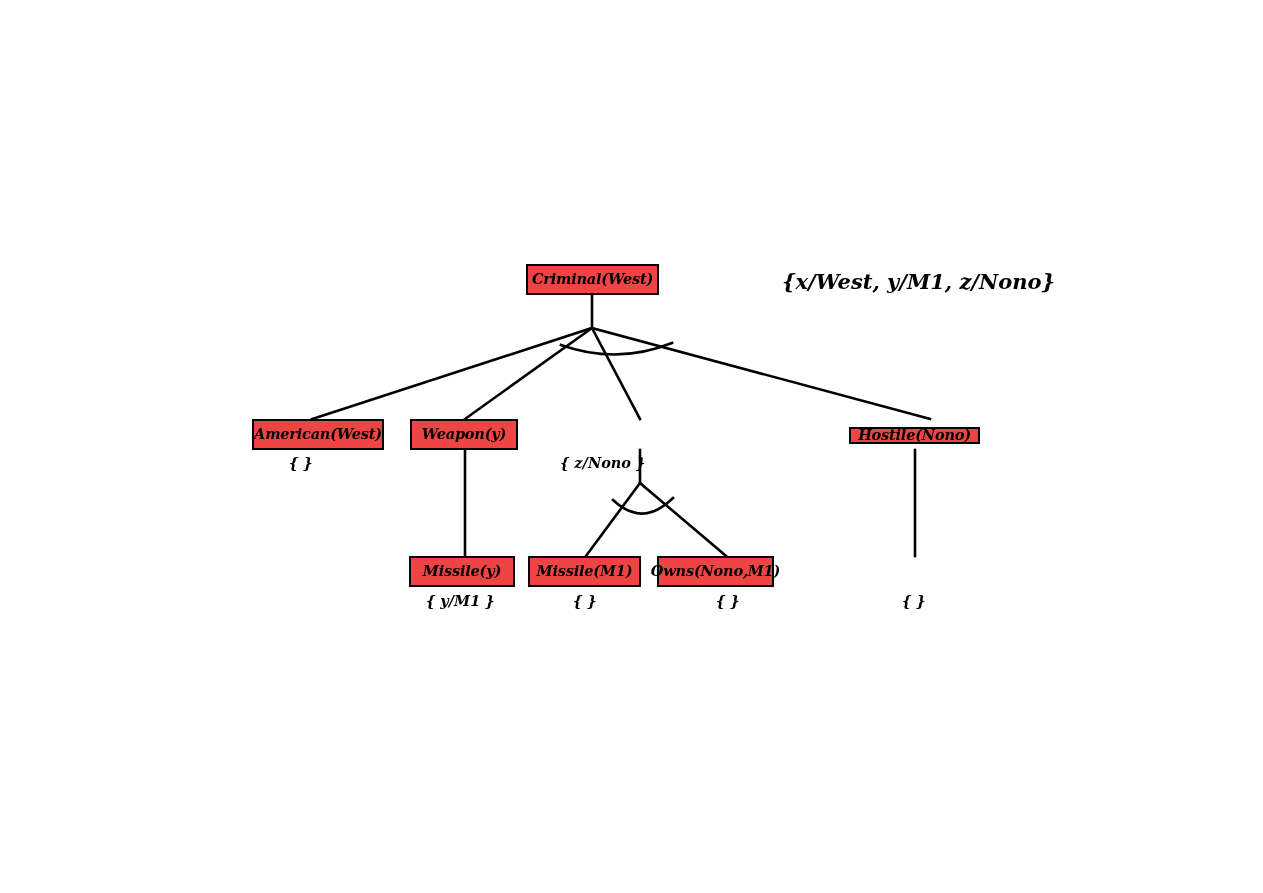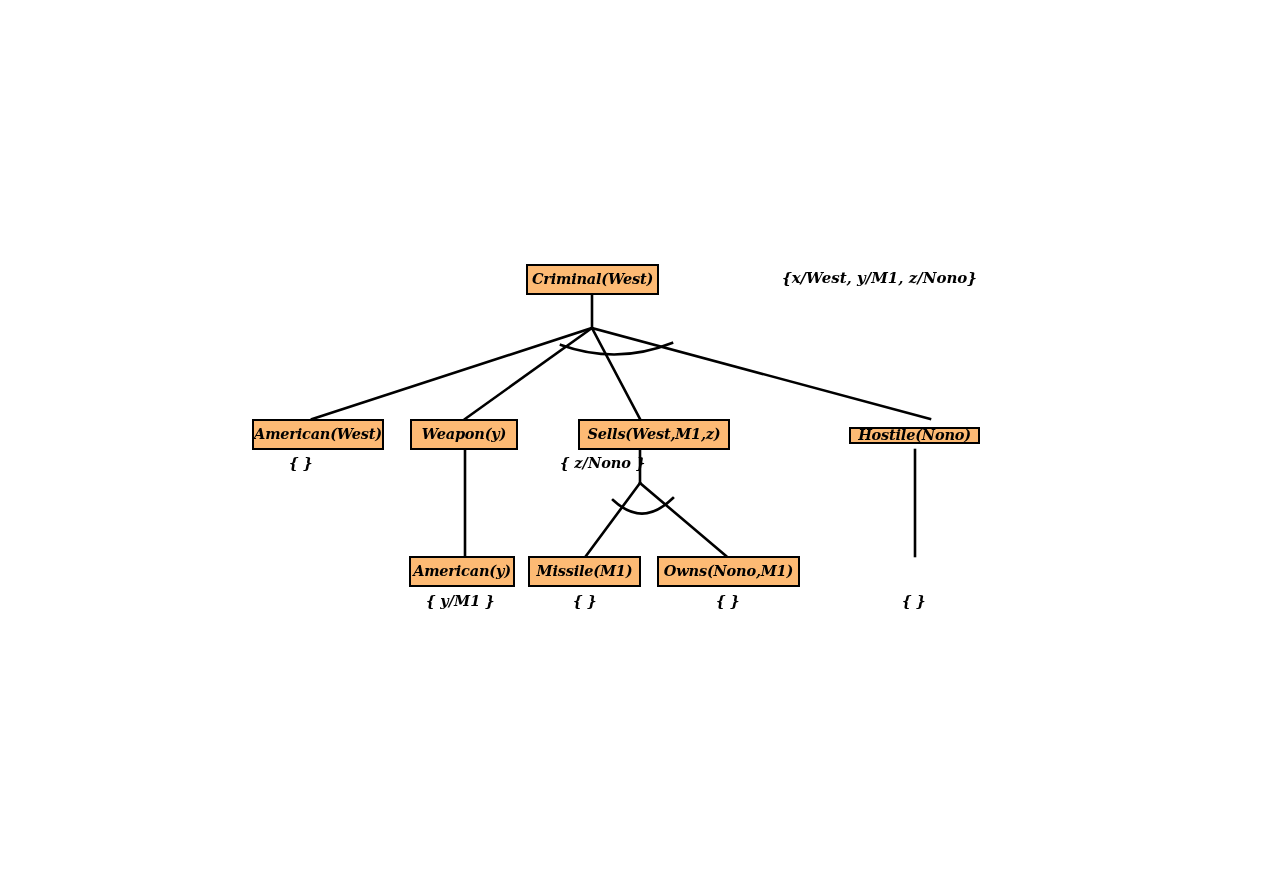--- a/index.html
+++ b/index.html
@@ -24,21 +24,21 @@
     left: 0;
     top: 0;
     width: 1263px;
     height: 893px;
     pointer-events: none;
   }
   .node {
     position: absolute;
     box-sizing: border-box;
     border: 2.5px solid #000000;
-    background: #fdba74;
+    background: #ef4444;
     color: #000000;
     display: flex;
     align-items: center;
     justify-content: center;
     font-style: italic;
     font-weight: bold;
     font-size: 14.5px;
     letter-spacing: -0.2px;
     white-space: nowrap;
     line-height: 1;
@@ -53,21 +53,21 @@
     font-size: 14.5px;
     white-space: nowrap;
     line-height: 1;
     z-index: 3;
   }
   .goal-subst {
     position: absolute;
     color: #000000;
     font-style: italic;
     font-weight: bold;
-    font-size: 15px;
+    font-size: 21px;
     white-space: nowrap;
     line-height: 1;
     z-index: 3;
   }
 </style>
 </head>
 <body>
 
 <div id="canvas">
 
@@ -97,29 +97,28 @@
 
   <div class="goal-subst" style="left:782px; top:271px;">{x/West, y/M1, z/Nono}</div>
 
   <div class="node" style="left:526px; top:264px; width:133px; height:31px;">Criminal(West)</div>
 
   <div class="node" style="left:232px; top:419px; width:132px; height:31px;margin-left:20px;">American(West)</div>
   <div class="subst" style="left:289px; top:456px;">{ }</div>
 
   <div class="node" style="left:410px; top:419px; width:108px; height:31px;">Weapon(y)</div>
 
-  <div class="node" style="left:578px; top:419px; width:152px; height:31px;">Sells(West,M1,z)</div>
   <div class="subst" style="left:560px; top:456px;">{ z/Nono }</div>
 
   <div class="node" style="left:849px; top:427px; width:131px; height:17px;">Hostile(Nono)</div>
 
-  <div class="node" style="left:409px; top:556px; width:106px; height:31px;">American(y)</div>
+  <div class="node" style="left:409px; top:556px; width:106px; height:31px;">Missile(y)</div>
   <div class="subst" style="left:426px; top:594px;">{ y/M1 }</div>
 
   <div class="node" style="left:528px; top:556px; width:113px; height:31px;text-align:right;">Missile(M1)</div>
   <div class="subst" style="left:573px; top:594px;">{ }</div>
 
-  <div class="node" style="left:657px; top:556px; width:143px; height:31px;">Owns(Nono,M1)</div>
+  <div class="node" style="left:657px; top:556px; width:117px; height:31px;">Owns(Nono,M1)</div>
   <div class="subst" style="left:716px; top:594px;">{ }</div>
 
   <div class="subst" style="left:902px; top:594px;">{ }</div>
 
 </div>
 
 </body></html>

